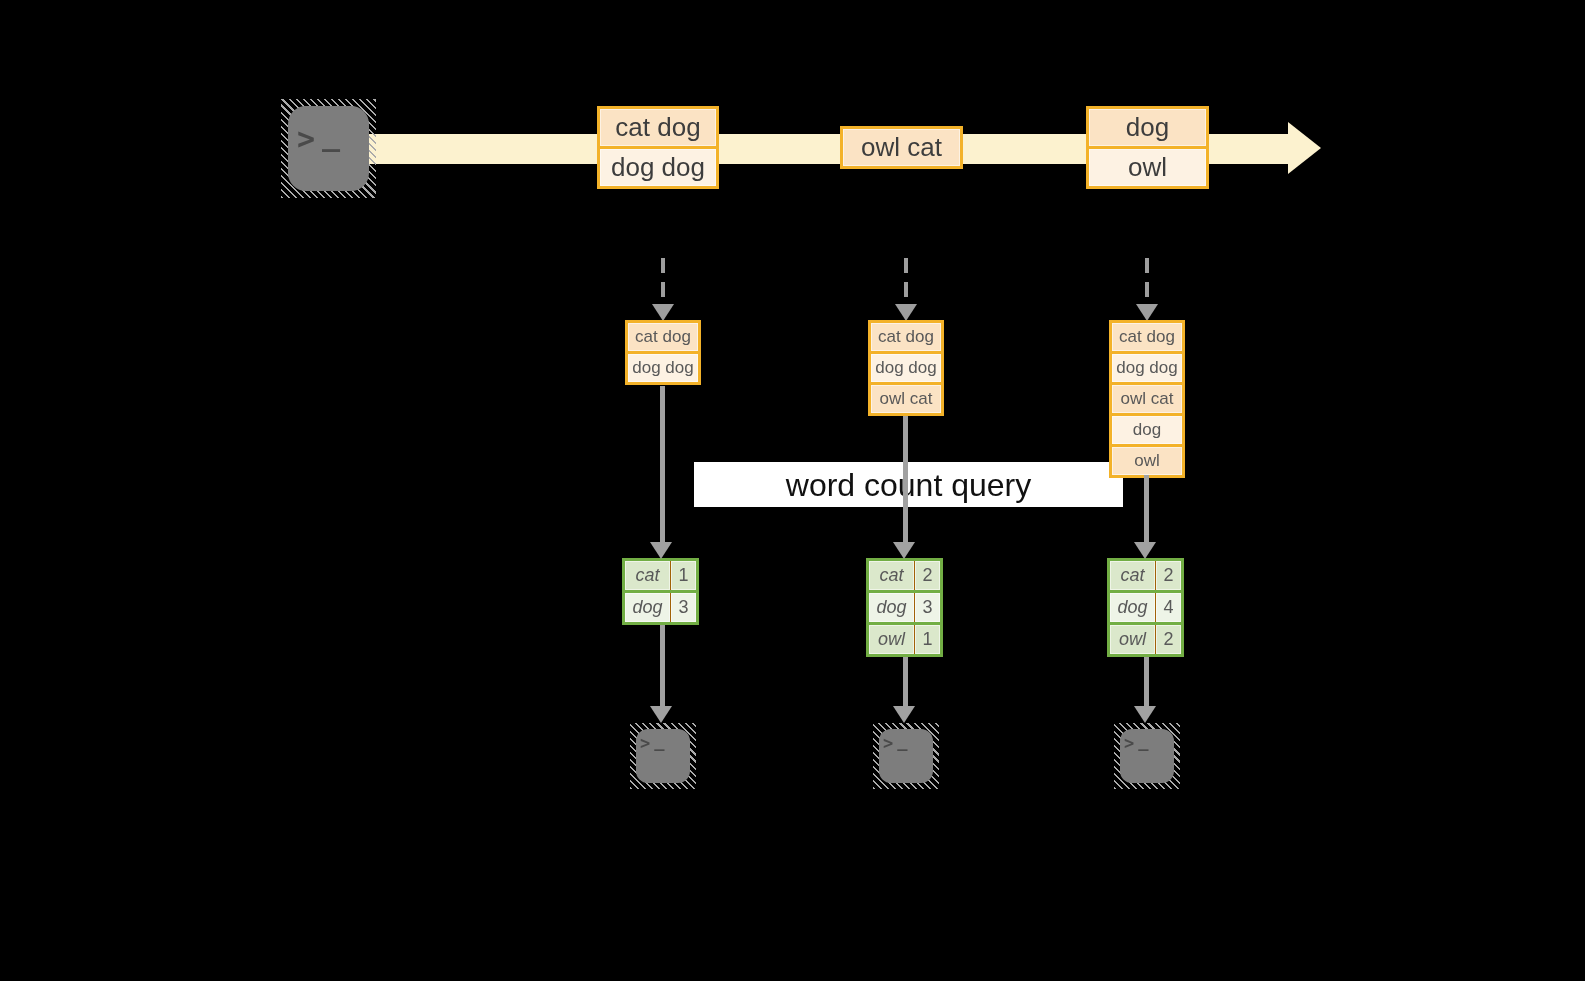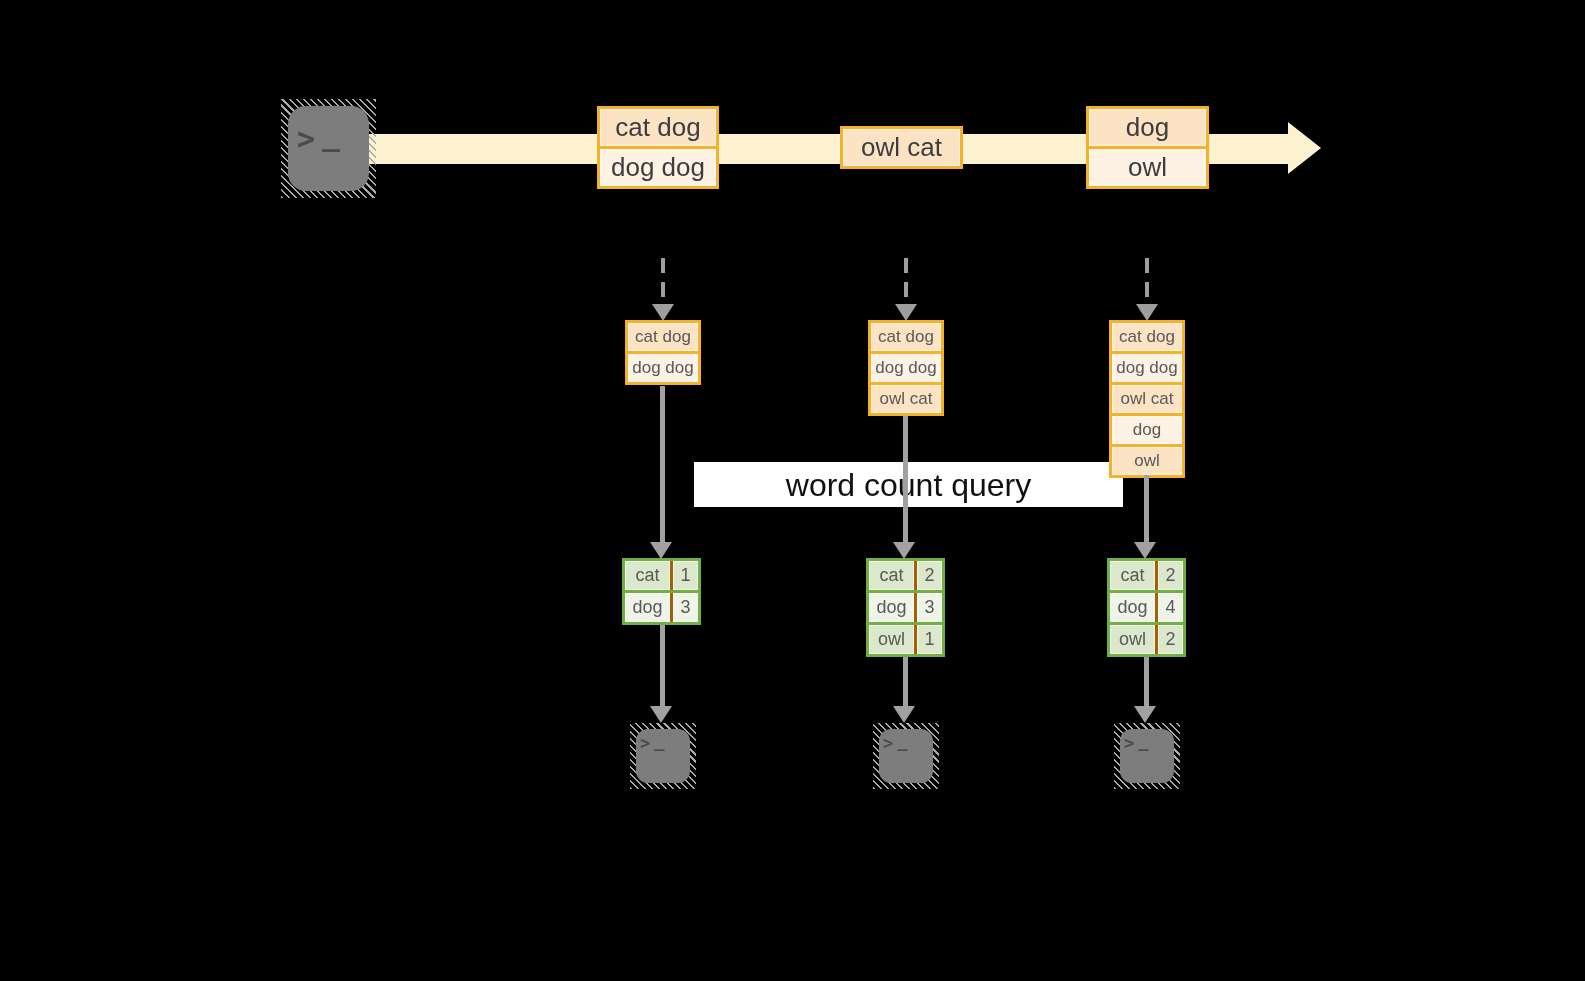--- a/index.html
+++ b/index.html
@@ -52,21 +52,21 @@
   .arrow-line{position:absolute;width:5px;background:#a1a1a1;z-index:6;}
   .arrow-head{position:absolute;width:0;height:0;z-index:6;
     border-left:11px solid transparent;border-right:11px solid transparent;border-top:17px solid #a1a1a1;}
   
   #query-box{position:absolute;left:694px;top:462px;width:429px;height:45px;background:#ffffff;z-index:4;
     text-align:center;line-height:46px;font-size:32px;color:#111111;}
   
   .count-table{position:absolute;border:3px solid #72ae44;z-index:5;}
   .count-table .trow{display:flex;}
   .count-table .trow + .trow{border-top:3px solid #72ae44;}
-  .count-table .wcell{width:45px;border-right:3px solid #a16207;}
+  .count-table .wcell{width:45px;border-right:1px solid #a16207;font-style:italic;}
   .count-table .ccell{width:25px;}
   .count-table .wcell,.count-table .ccell{height:29px;line-height:29px;text-align:center;
     font-size:18px;color:#595959;box-shadow:inset 0 0 0 1px rgba(255,255,255,.55);}
   .g-dark{background:#dbe8cb;}
   .g-light{background:#eef4e7;}
   #table-1{left:622px;top:558px;}
   #table-2{left:866px;top:558px;}
   #table-3{left:1107px;top:558px;}
 </style>
 </head>

